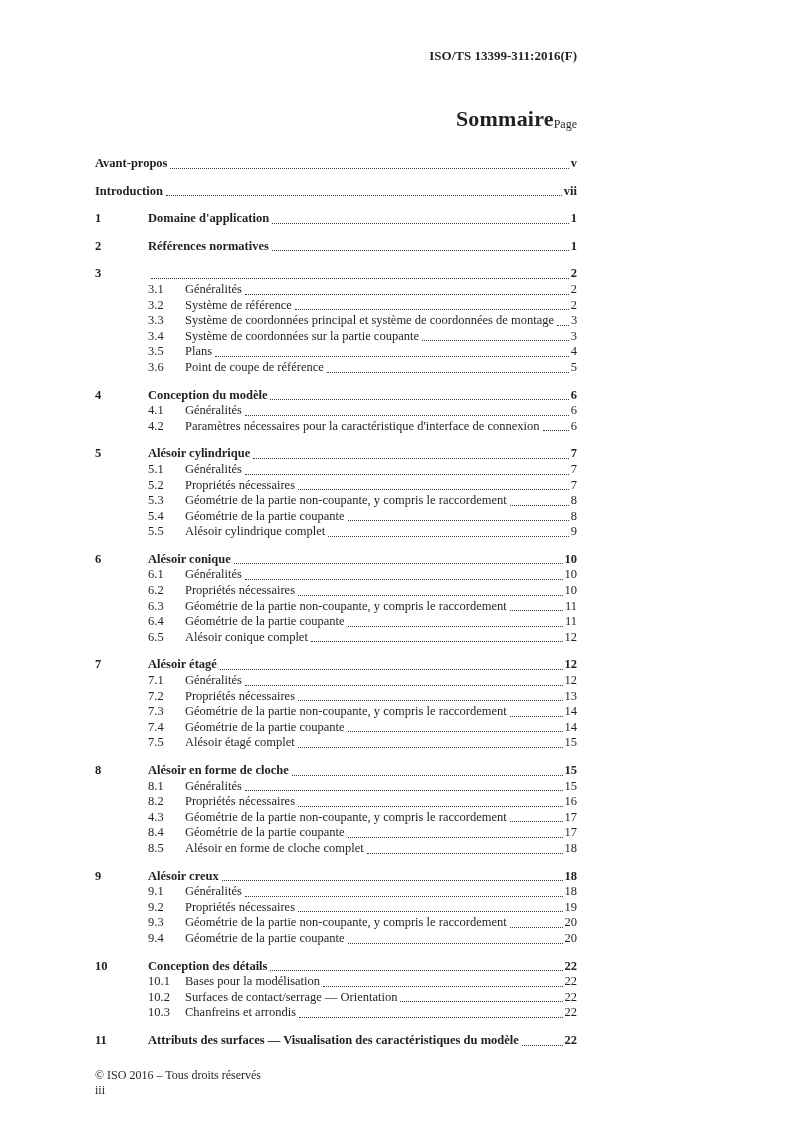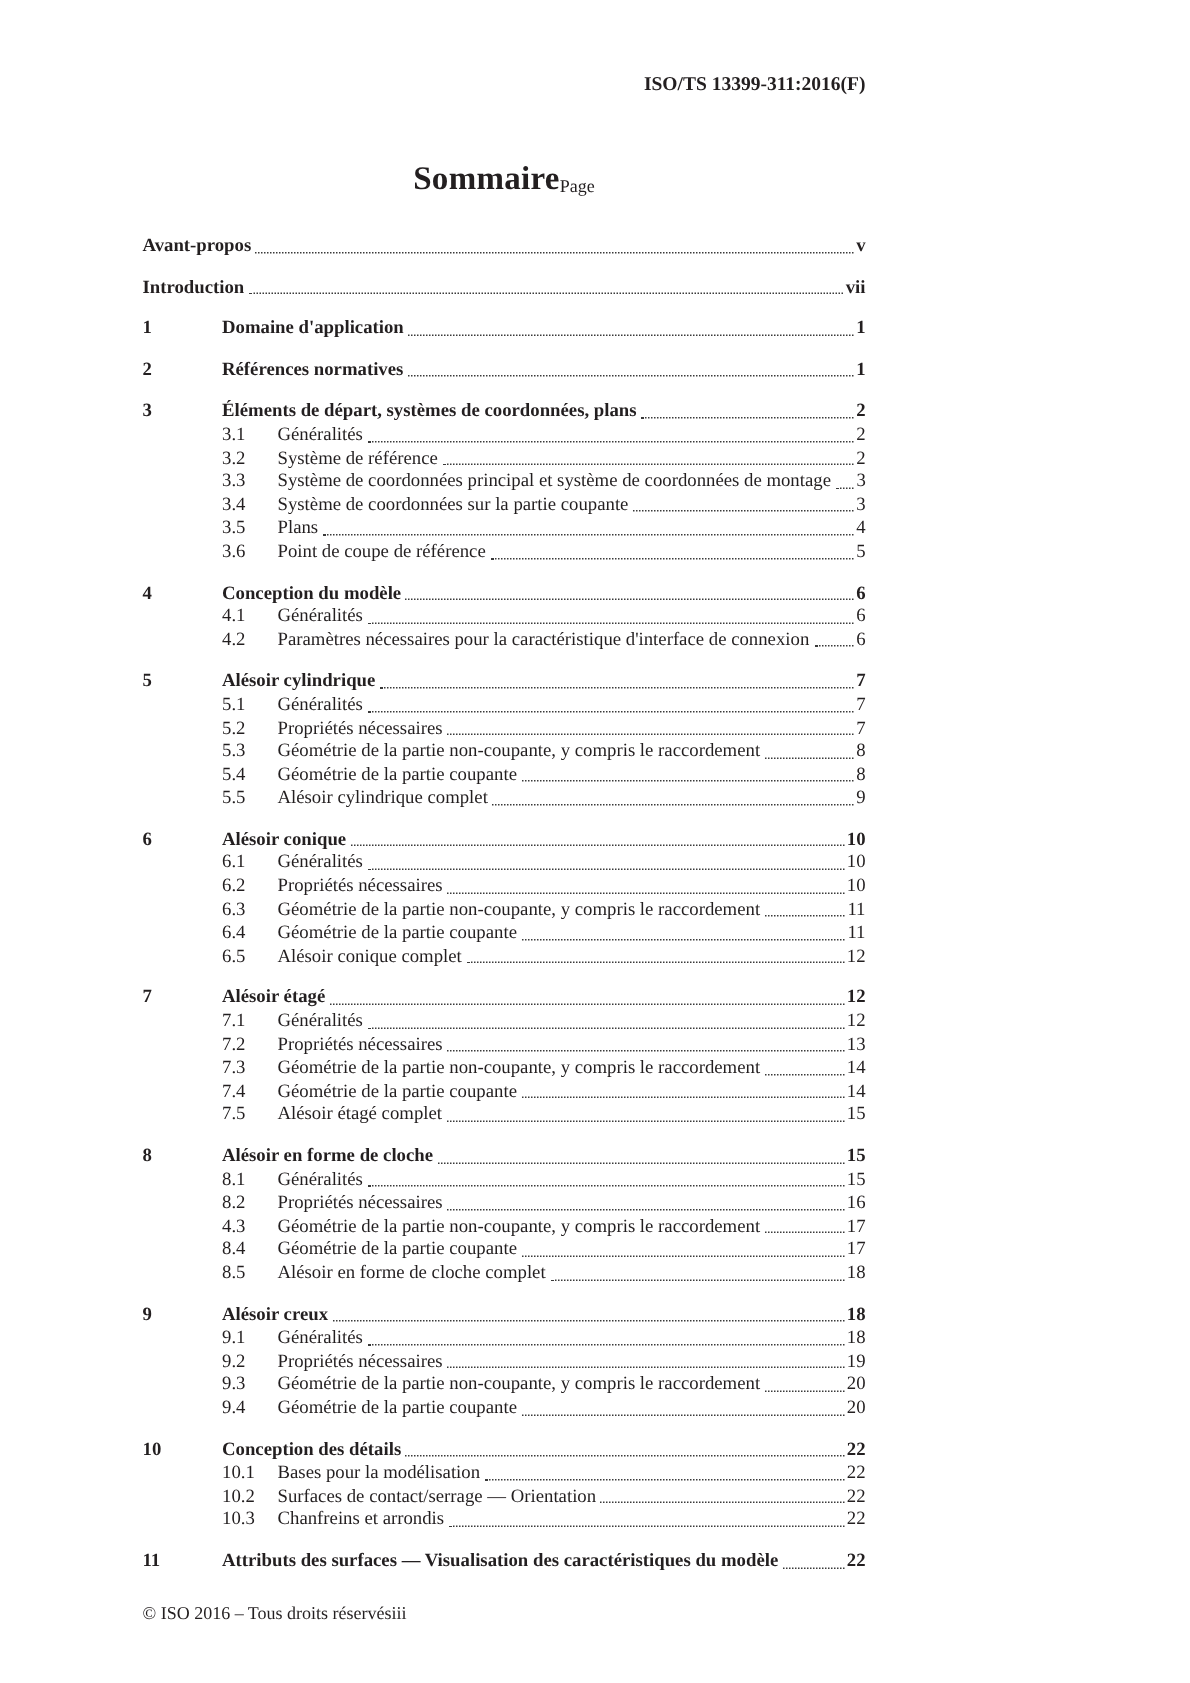--- a/index.html
+++ b/index.html
@@ -18,21 +18,21 @@
     background: #ffffff;
   }
   .doc-header {
     text-align: right;
     font-weight: bold;
     font-size: 13px;
     margin-bottom: 42px;
   }
   .toc-header {
     display: flex;
-    justify-content: center;
+    justify-content: flex-end;
     align-items: flex-end;
     margin-bottom: 24px;
   }
   .toc-header h1 {
     font-size: 22px;
     font-weight: bold;
     letter-spacing: 0.2px;
   }
   .toc-header .page-label {
     font-size: 12px;
@@ -69,20 +69,21 @@
     margin: 0 2px 3px 3px;
   }
   .pg { flex-shrink: 0; }
   .footer {
     position: absolute;
     left: 95px;
     right: 53px;
     top: 1068px;
     display: flex;
     font-size: 12px;
+    flex-direction: column;
   }
 </style>
 </head>
 <body>
 
 <div class="page">
 
   <div class="doc-header">ISO/TS 13399-311:2016(F)</div>
 
   <div class="toc-header">
@@ -110,21 +111,20 @@
         <span class="pg">1</span>
       </div>
       <div class="toc-row level1">
         <span class="num">2</span>
         <span class="label">Références normatives</span>
         <span class="leader"></span>
         <span class="pg">1</span>
       </div>
       <div class="toc-row level1">
         <span class="num">3</span>
-        <span class="label">Éléments de départ, systèmes de coordonnées, plans</span>
         <span class="leader"></span>
         <span class="pg">2</span>
       </div>
       <div class="toc-row level2">
         <span class="num">3.1</span>
         <span class="label">Généralités</span>
         <span class="leader"></span>
         <span class="pg">2</span>
       </div>
       <div class="toc-row level2">

